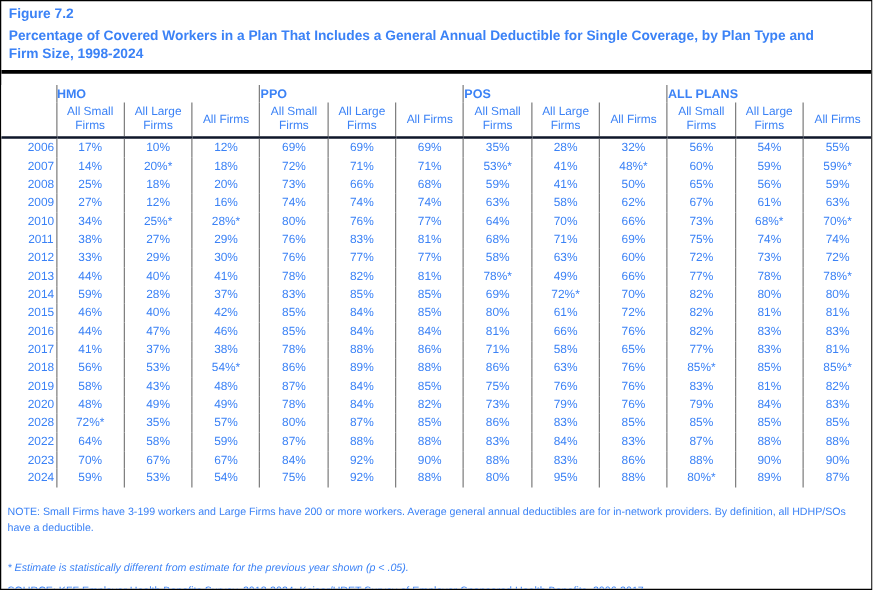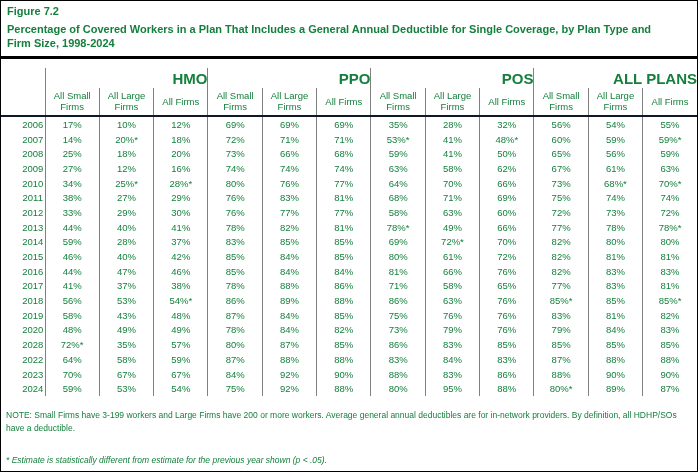--- a/index.html
+++ b/index.html
@@ -1,31 +1,31 @@
 <!DOCTYPE html>
 <html><head>
 <meta charset="utf-8">
 <style>
   html,body { margin:0; padding:0; background:#fff; }
   .figure {
     width:698px; height:472px; box-sizing:border-box;
     border:1px solid #000; background:#fff;
-    font-family:"Liberation Sans", sans-serif; color:#15803d;
+    font-family:"Liberation Sans", sans-serif; color:#3b82f6;
     overflow:hidden;
   }
   .title-block { padding:3px 6px 6px 6px; border-bottom:3px solid #000; }
   .figure-label { font-size:11px; font-weight:bold; margin:1px 0 5px 0; }
   .figure-title { font-size:11px; font-weight:bold; line-height:14px; max-width:660px; }
 
   table.data { width:100%; border-collapse:collapse; table-layout:fixed; margin-top:9px; }
   col.year-col { width:44px; }
   th, td { padding:0; font-weight:normal; }
   .vline { border-left:1px solid #808080; }
   .hdr-bottom { border-bottom:2px solid #0f172a; }
-  th.group-label { font-size:15px; font-weight:bold; text-align:right; padding:2px 0 1px 0; }
+  th.group-label { font-size:10px; font-weight:bold; text-align:left; padding:2px 0 1px 0; }
   th.subcol { font-size:9.5px; text-align:center; line-height:11px; padding:2px 2px 3px 2px; }
   th.spacer { background:#fff; }
   tbody td { font-size:9.5px; text-align:center; height:14.7px; vertical-align:middle; }
   tbody td.year { text-align:center; padding-left:20px; }
 
   .notes { padding:13px 5px 0 5px; }
   .notes p { font-size:8.5px; line-height:13px; margin:0; max-width:688px; }
   .note-text { margin-bottom:19px !important; }
   .asterisk-note { margin-bottom:5px !important;font-style:italic; }
 </style>

